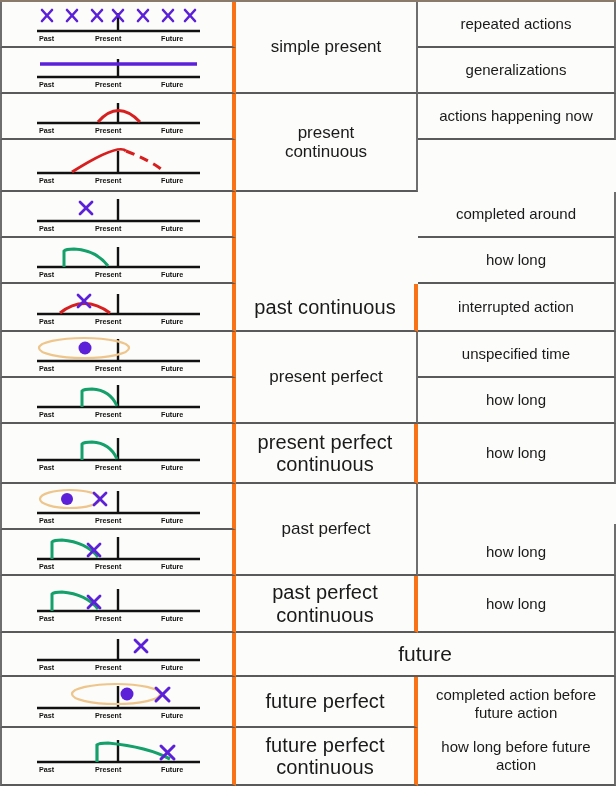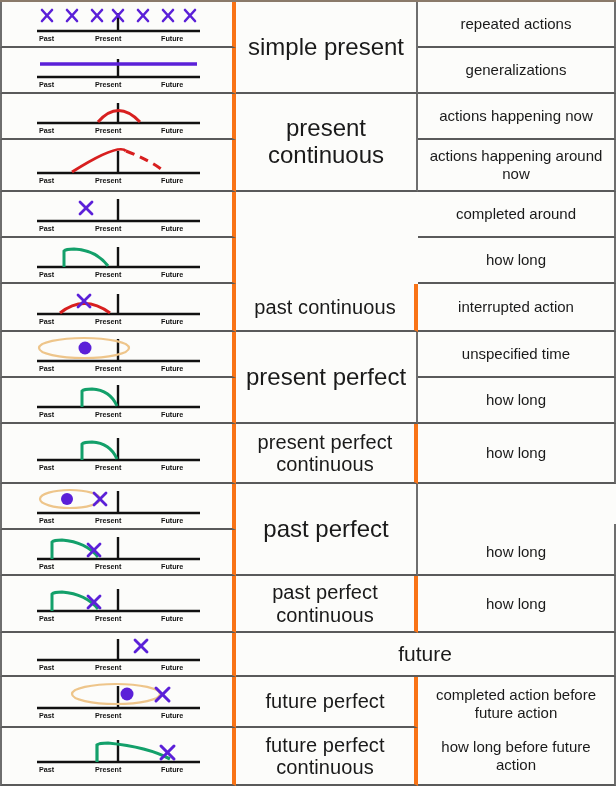--- a/index.html
+++ b/index.html
@@ -38,21 +38,21 @@
   .c-wide{width:380px;font-size:21px;line-height:1.12;padding:2px 4px;
      border-right:2px solid #6e6e6e;}
   .spanbox{
     position:absolute;
     box-sizing:border-box;
     display:flex;align-items:center;justify-content:center;
     text-align:center;
     background:#fcfcfa;
     border-right:2px solid #6e6e6e;
     border-bottom:2px solid #5a5a5a;
-    font-size:24px;line-height:1.12;
+    font-size:17px;line-height:1.12;
     padding:2px 4px;
     z-index:3;
   }
   .tlwrap{width:236px;display:flex;align-items:center;justify-content:center;}
   svg.tl{display:block;}
   .lbl{font-family:"Liberation Sans","DejaVu Sans",sans-serif;font-size:7.2px;font-weight:bold;fill:#111;}
 </style>
 </head>
 <body>
 
@@ -155,21 +155,20 @@
           </g>
           <path d="M 50 29 Q 96 0 104 8" stroke="#d81f1f" stroke-width="3" fill="none"></path>
           <path d="M 104 8 Q 128 17 143 29" stroke="#d81f1f" stroke-width="3" fill="none" stroke-dasharray="9 6"></path>
           <text class="lbl" x="17" y="40">Past</text>
           <text class="lbl" x="73" y="40">Present</text>
           <text class="lbl" x="139" y="40">Future</text>
         </svg>
       </div>
     </div>
     <div class="cell c-name" style="height:52px;border-bottom:none;visibility:hidden;"></div>
-    <div class="cell c-use" style="height:52px;">actions happening around now</div>
   </div>
   <div class="spanbox" style="left:236px;top:92px;width:182px;height:98px;flex-direction:column;">
     <span>present</span>
     <span>continuous</span>
   </div>
 
   <div class="row" style="top:190px;height:46px;">
     <div class="cell c-tl" style="height:46px;">
       <div class="tlwrap">
         <svg class="tl" width="190" height="42" viewBox="0 0 190 42">

